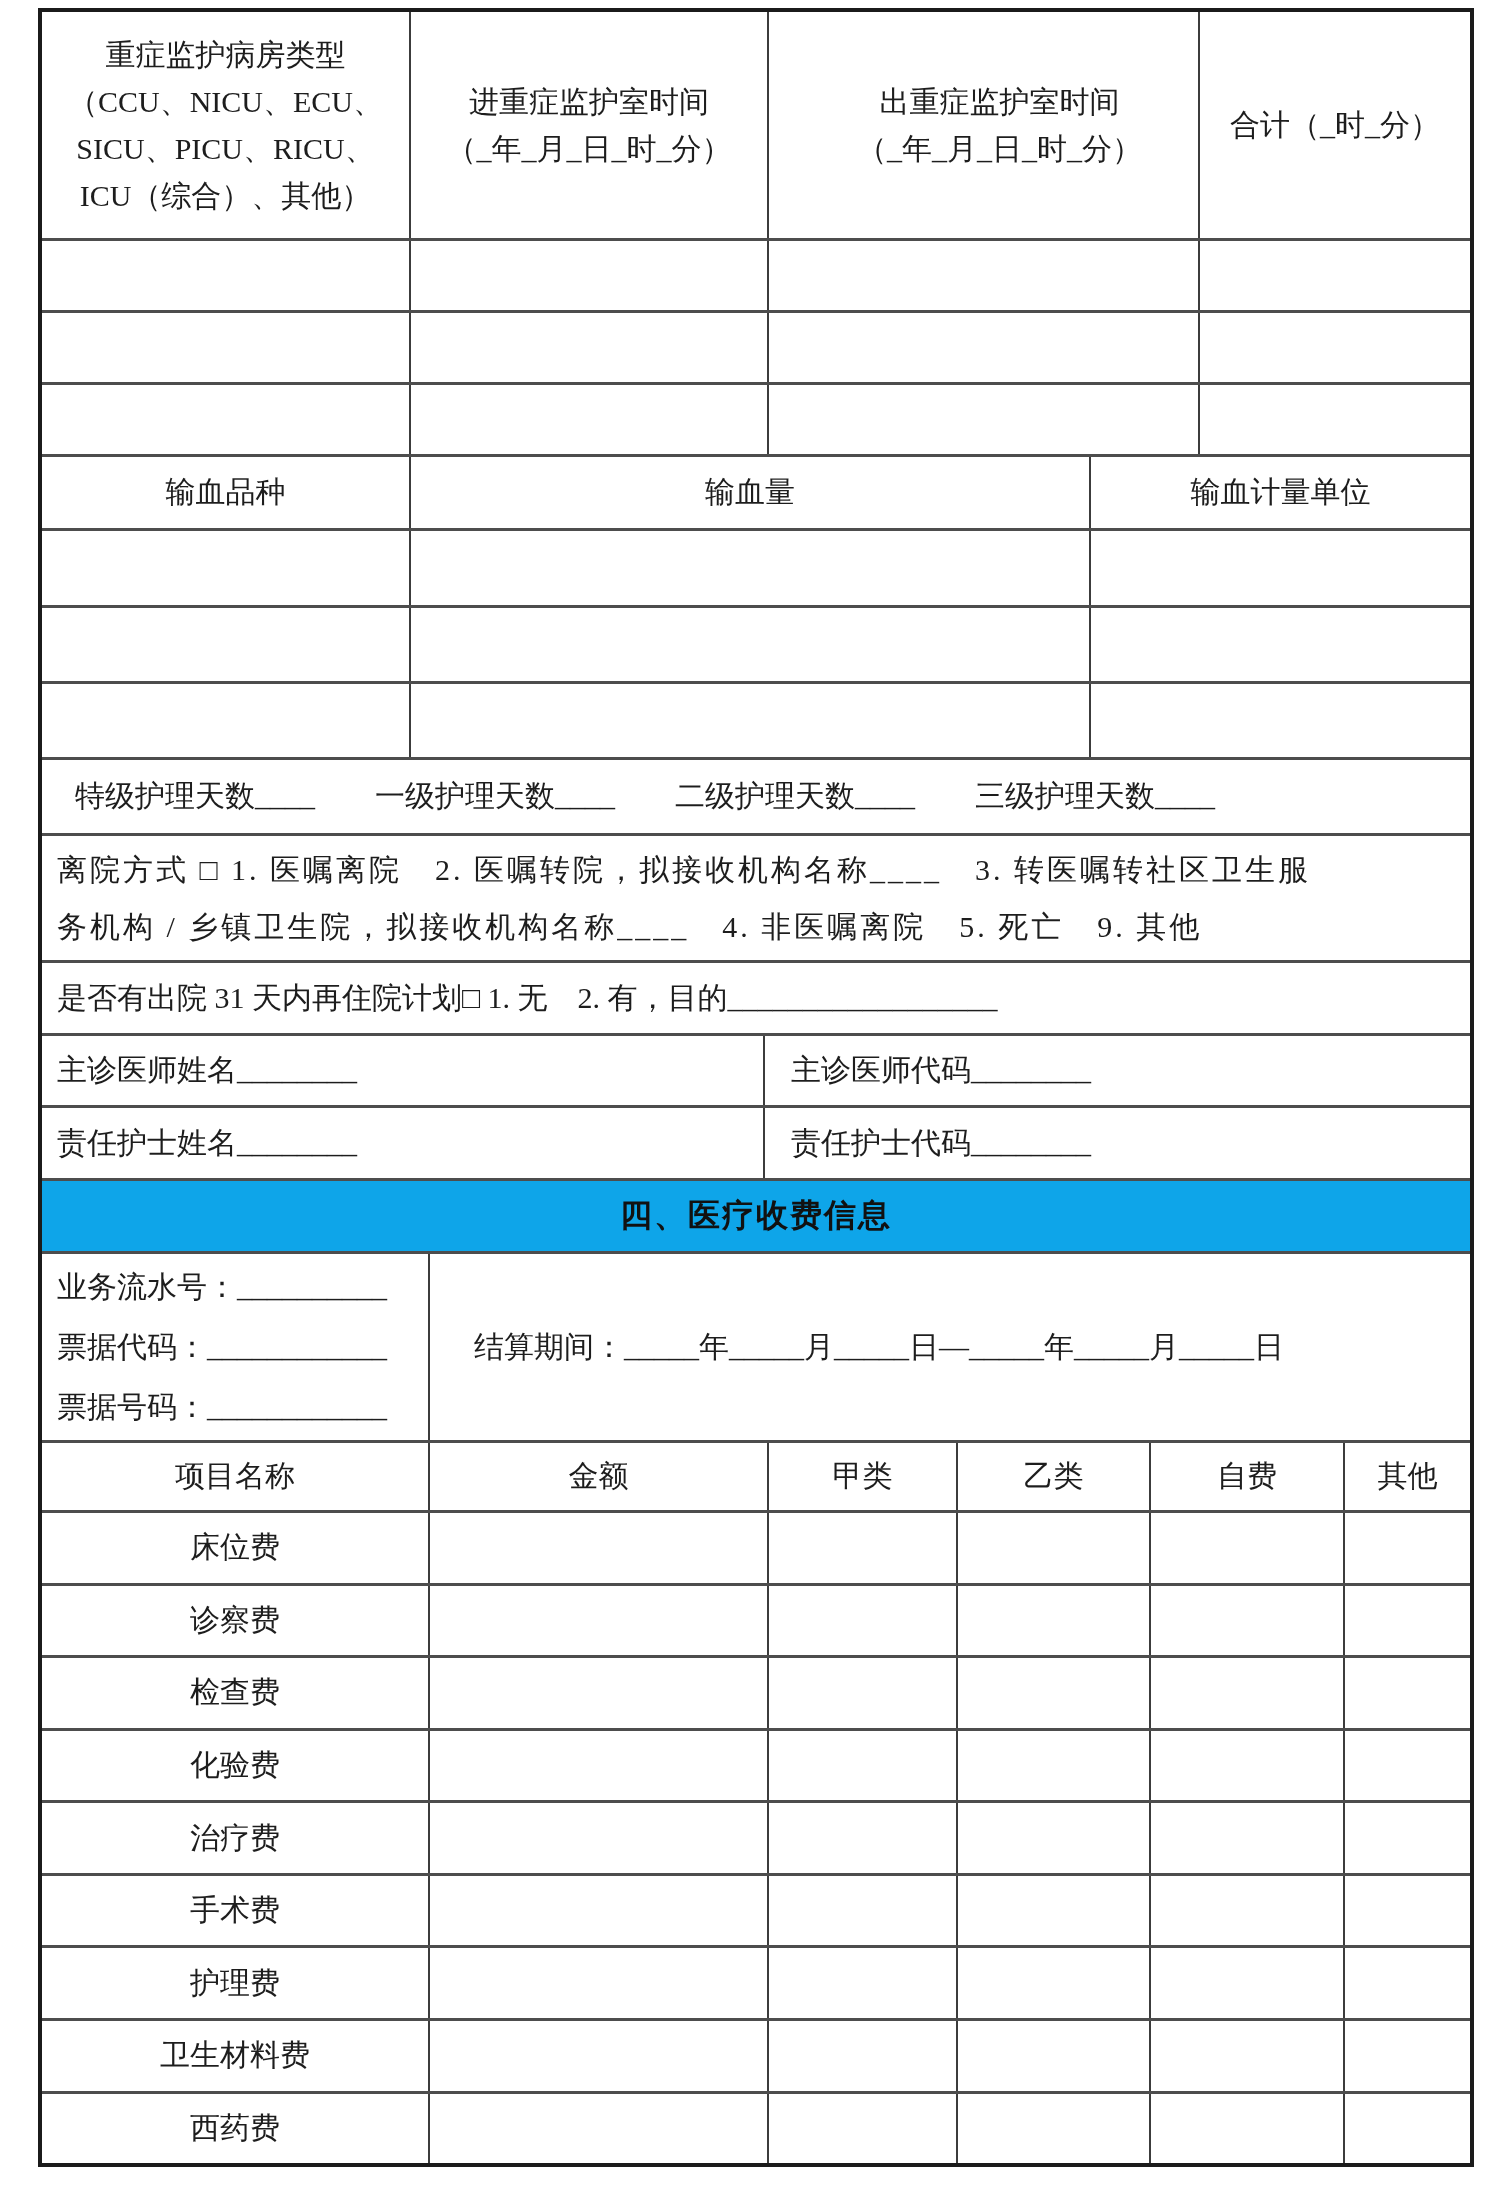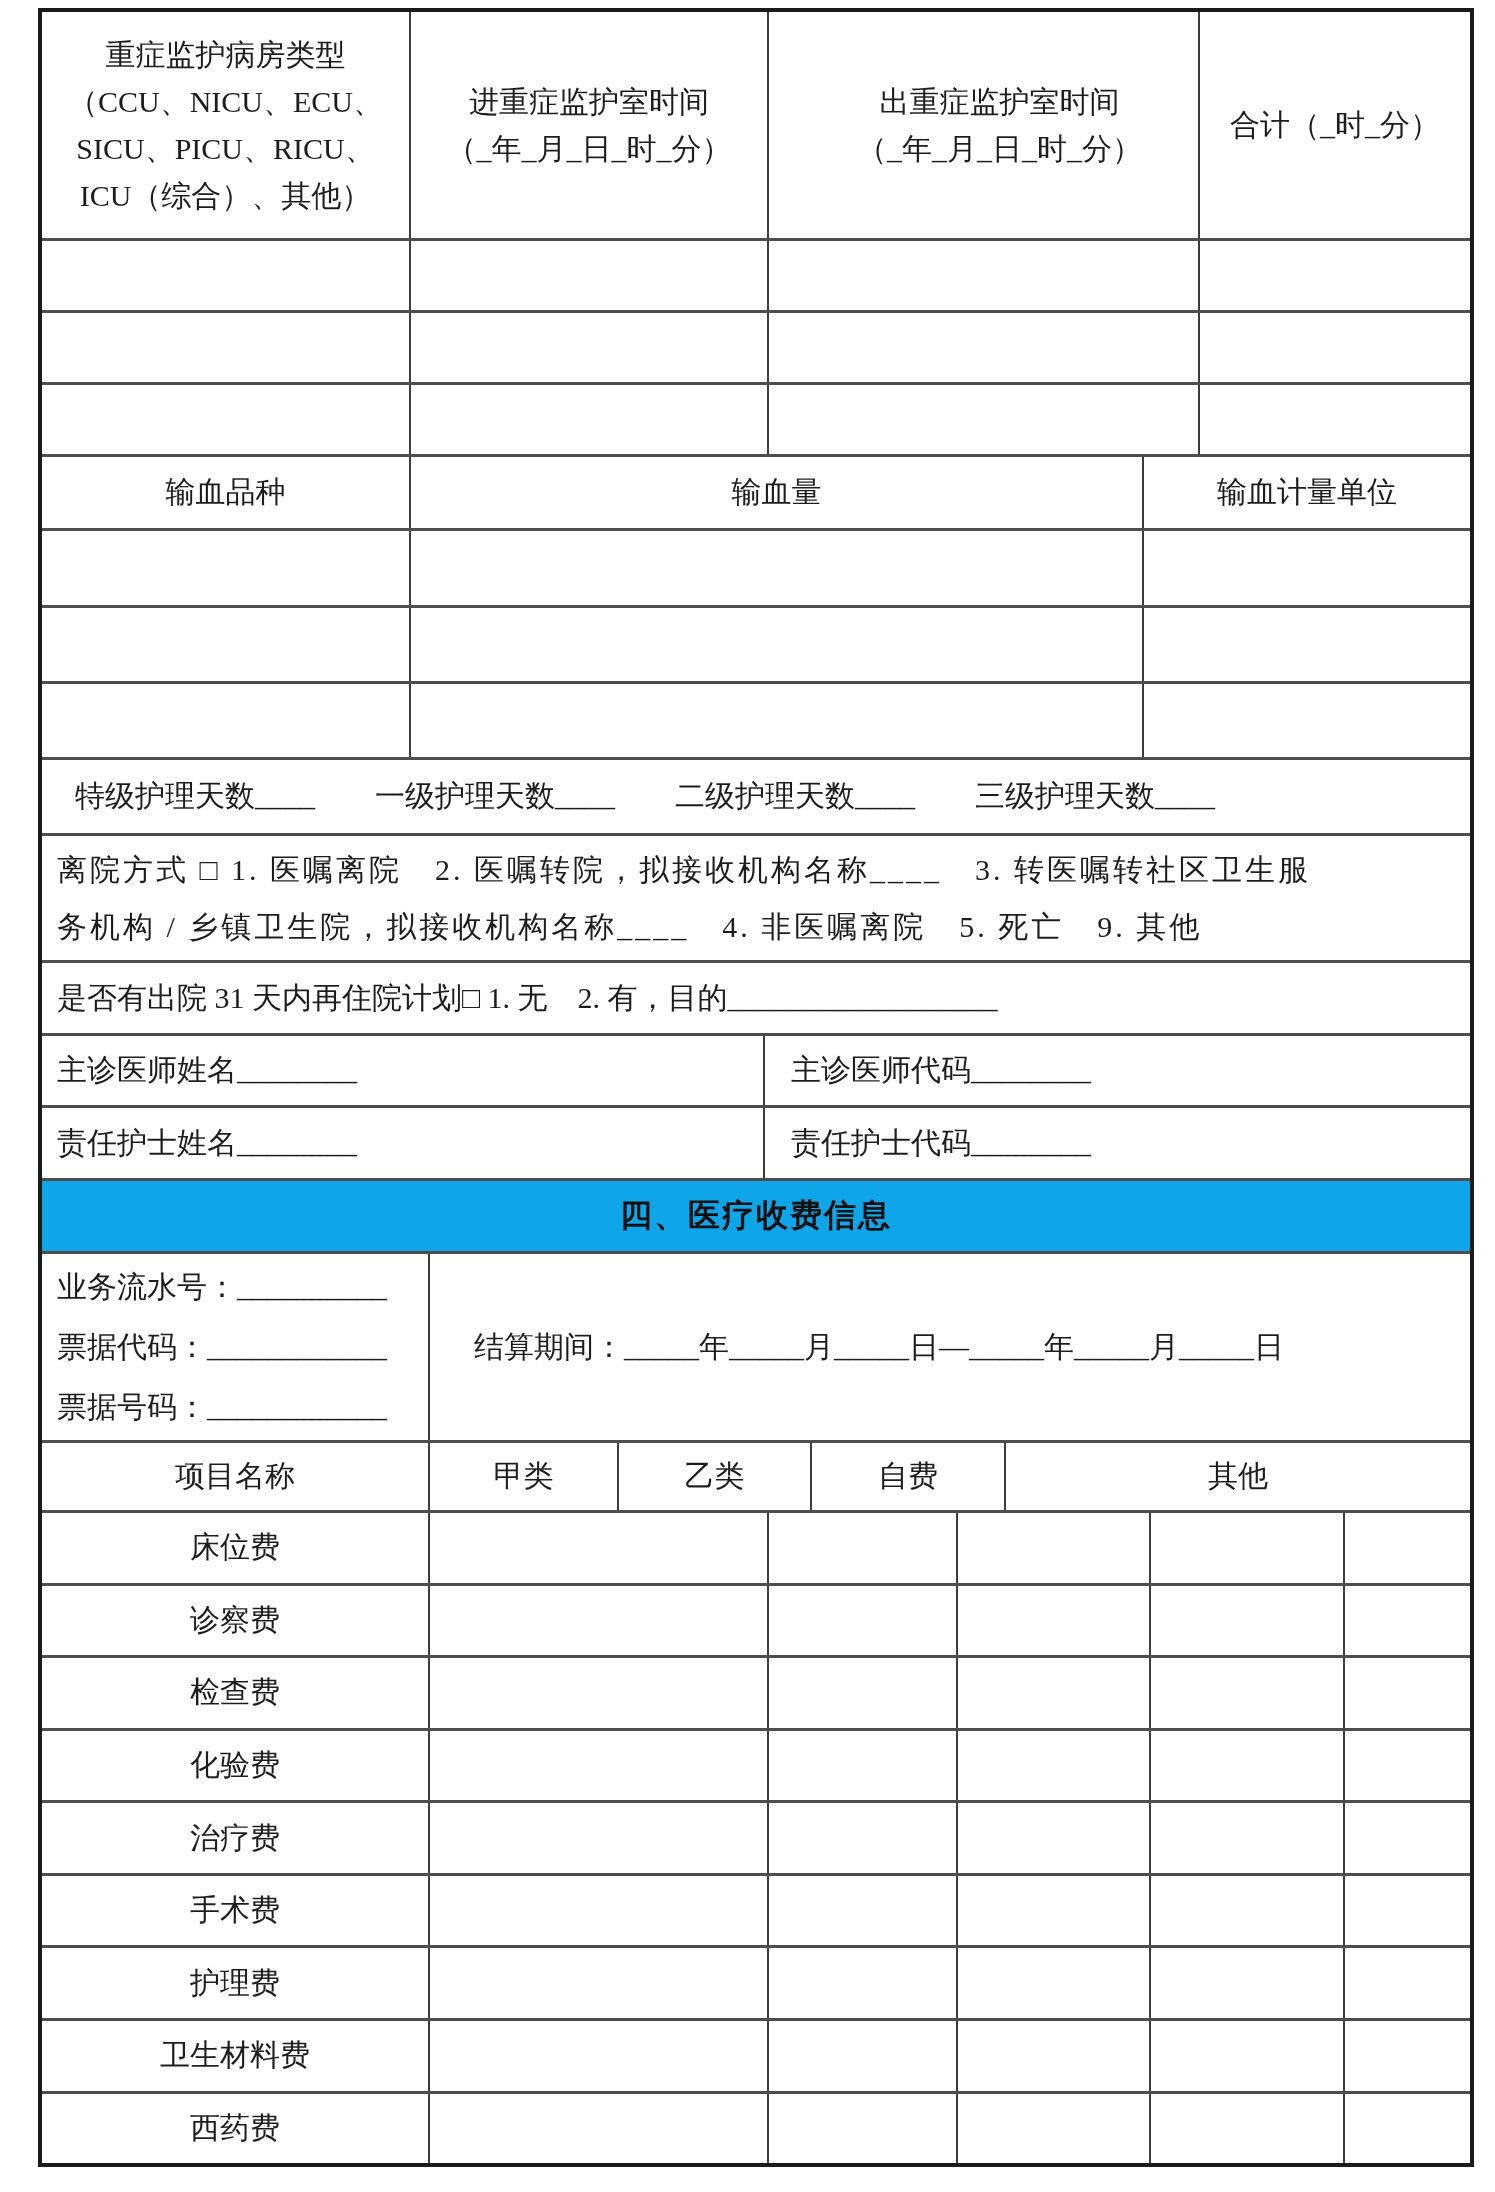--- a/index.html
+++ b/index.html
@@ -34,21 +34,21 @@
   .r-discharge{height:127px;}
   .r-readmit{height:73px;}
   .r-staff1{height:72px;}
   .r-staff2{height:73px;}
   .r-section{height:73px;}
   .r-billing{height:189px;}
   .r-fee-head{height:70px;}
   .r-fee{flex:1 1 0;}
   
   .w-icu1{width:369px;}  .w-icu2{width:358px;}  .w-icu3{width:399px;margin-left:32px;}  .w-flex{flex:1;}
-  .w-blood2{width:733px;}
+  .w-blood2{width:680px;}
   .w-staff1{width:723px;}
   .w-bill1{width:388px;}
   .w-fee1{width:388px;} .w-fee2{width:339px;} .w-fee3{width:189px;}
   .w-fee4{width:193px;} .w-fee5{width:194px;}
   .icu-head-text{line-height:47px;}
   .discharge-text{line-height:57px;letter-spacing:3px;}
   .section-row{
     font-family:"Liberation Sans","DejaVu Sans",sans-serif;
     font-weight:bold;font-size:32px;letter-spacing:2px;color:#111;
     justify-content:center;text-align:center;
@@ -146,20 +146,21 @@
     <div class="cell leftpad w-bill1 billing-left">
       <div>业务流水号：__________</div>
       <div>票据代码：____________</div>
       <div>票据号码：____________</div>
     </div>
     <div class="cell w-flex billing-right">结算期间：_____年_____月_____日—_____年_____月_____日</div>
   </div>
 
   <div class="row r-fee-head">
     <div class="cell center w-fee1">项目名称</div>
+    <div class="cell center w-fee2">金额</div>
     <div class="cell center w-fee3">甲类</div>
     <div class="cell center w-fee4">乙类</div>
     <div class="cell center w-fee5">自费</div>
     <div class="cell center w-flex">其他</div>
   </div>
 
   <div class="row r-fee">
     <div class="cell center w-fee1">床位费</div>
     <div class="cell w-fee2"></div>
     <div class="cell w-fee3"></div>

